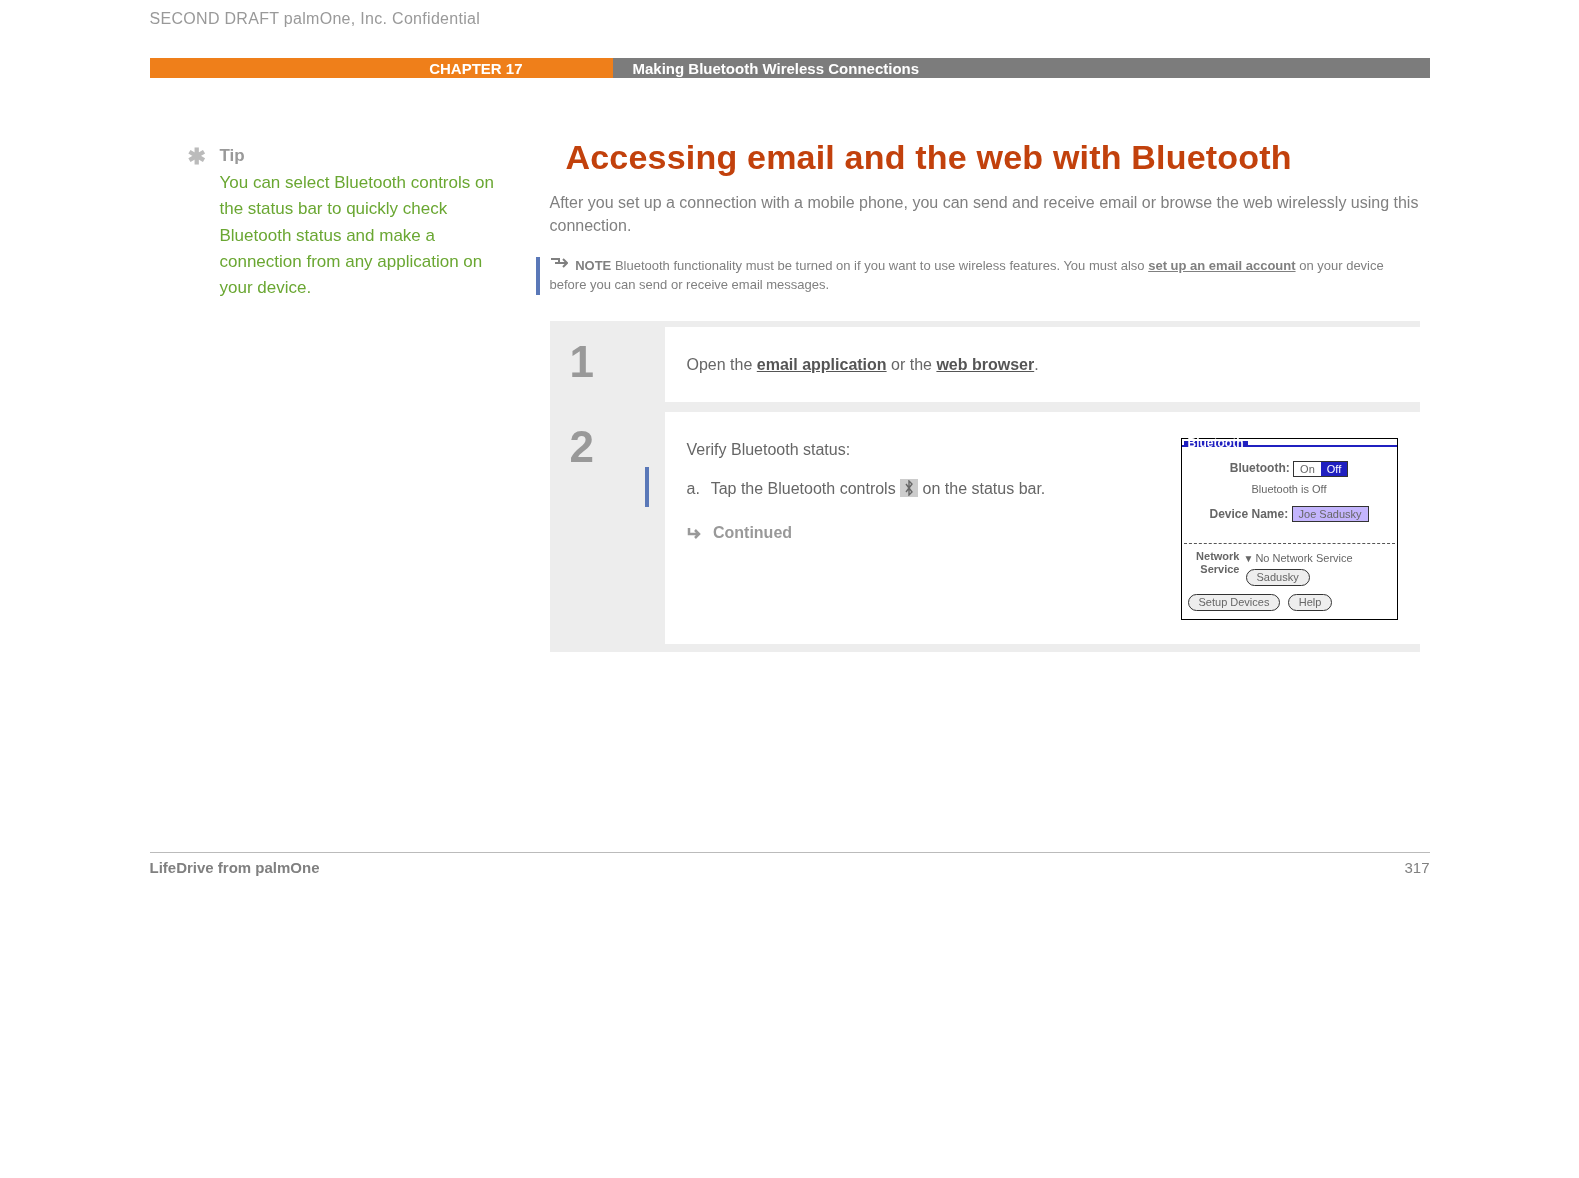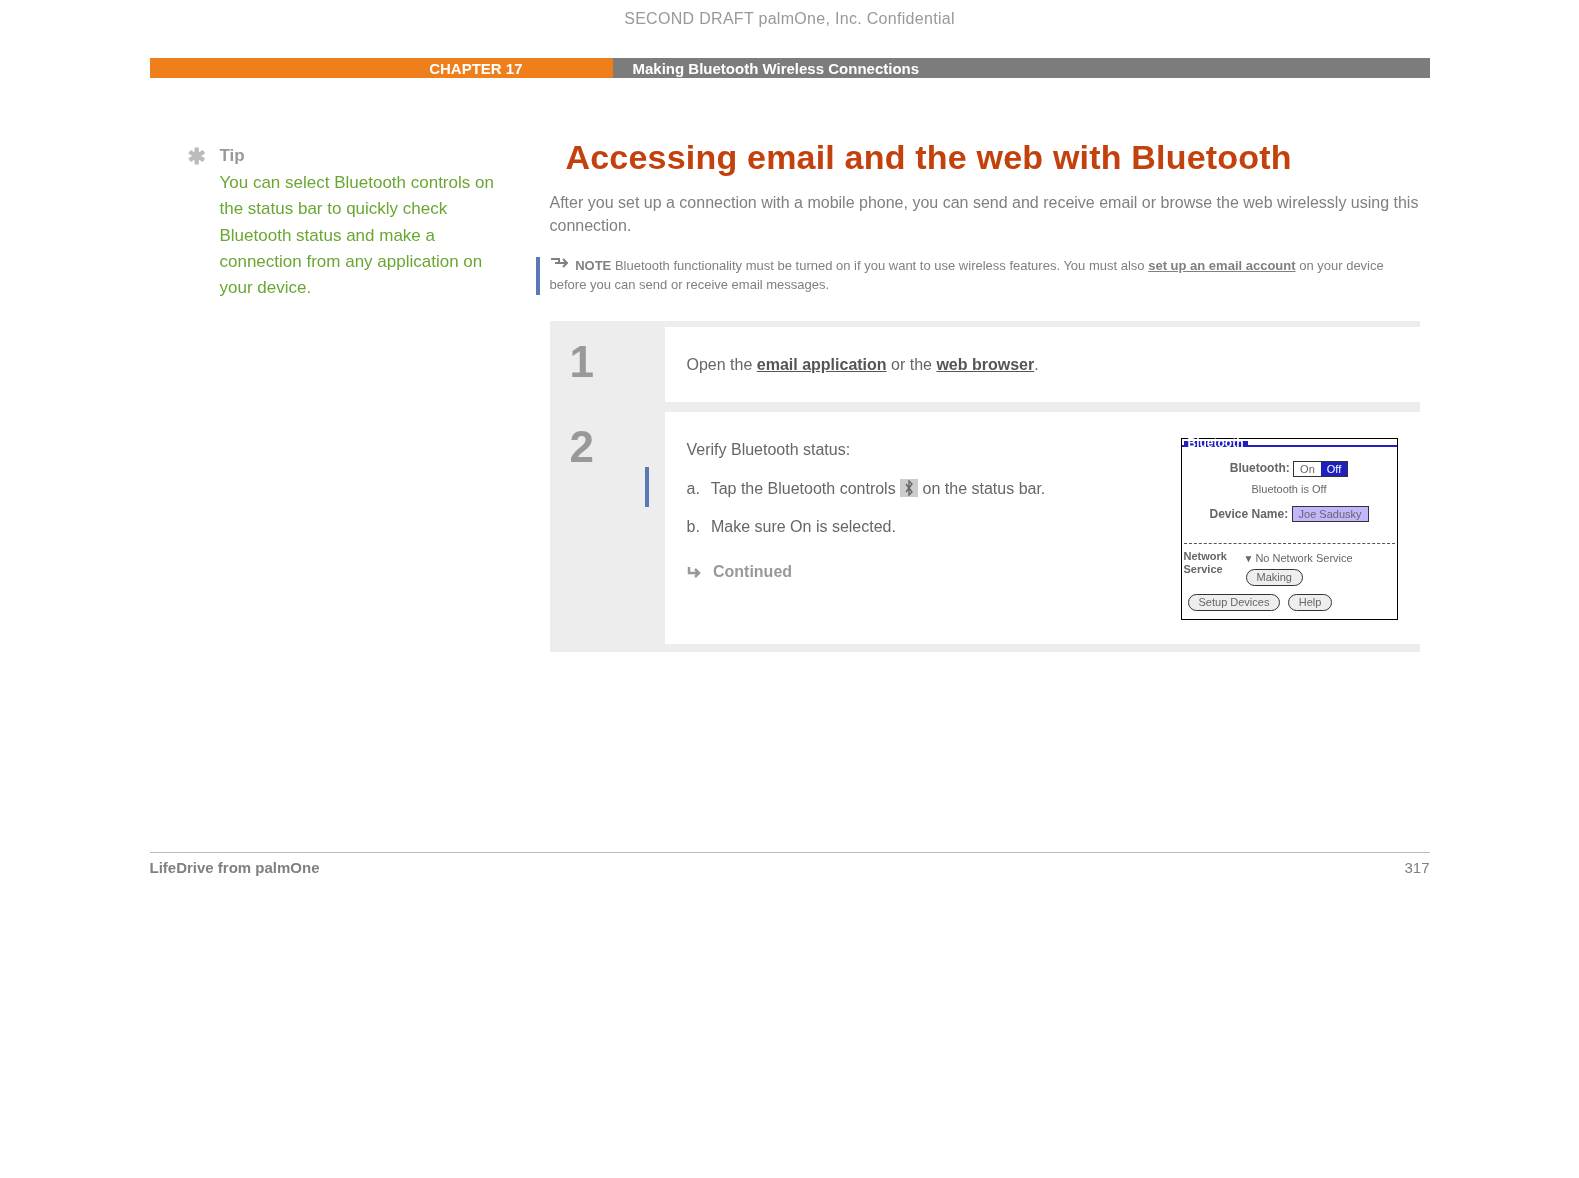--- a/index.html
+++ b/index.html
@@ -10,21 +10,21 @@
     color: #333;
     width: 1579px;
   }
   .page {
     width: 1280px;
     margin: 0 auto;
     padding: 0 0 40px 0;
     position: relative;
   }
   .draft-header {
-    text-align: center;
+    text-align: left;
     color: #999;
     font-size: 16px;
     padding: 10px 0 30px 0;
     letter-spacing: 0.3px;
   }
   .topbar {
     display: flex;
     height: 20px;
     margin-bottom: 60px;
   }
@@ -229,21 +229,21 @@
     font-size: 11px;
     line-height: 14px;
     vertical-align: middle;
   }
   .ds-divider {
     border: none;
     border-top: 1px dashed #555;
     margin: 10px 2px 6px 2px;
   }
   .ds-net-row { display: flex; align-items: flex-start; gap: 4px; padding: 0 2px; }
-  .ds-net-label { font-weight: bold; font-size: 11px; line-height: 1.15; width: 56px; }
+  .ds-net-label { font-weight: bold; font-size: 11px; line-height: 1.15; text-align: right; width: 56px; }
   .ds-net-right { flex: 1; text-align: left; font-size: 11px; }
   .ds-dropdown-marker { font-size: 10px; margin-right: 2px; }
   .ds-btn {
     display: inline-block;
     border: 1px solid #333;
     border-radius: 10px;
     padding: 0 10px;
     font-size: 11px;
     line-height: 15px;
     background: #eee;
@@ -316,24 +316,20 @@
               <div class="substep">
                 <span class="substep-letter">a.</span>
                 <span>Tap the Bluetooth controls </span>
                 <span class="bt-icon">
                   <svg width="12" height="16" viewBox="0 0 12 16">
                       <path d="M3 4 L9 12 L6 15 L6 1 L9 4 L3 12" stroke="#666" stroke-width="1.4" fill="none"></path>
                     </svg>
                 </span>
                 <span> on the status bar.</span>
               </div>
-              <div class="substep">
-                <span class="substep-letter">b.</span>
-                <span>Make sure On is selected.</span>
-              </div>
               <div class="continued">
                 <span class="continued-arrow">
                   <svg width="18" height="14" viewBox="0 0 18 14">
                       <path d="M2 2 L2 8 L12 8 M8 4 L12 8 L8 12" stroke="#999" stroke-width="2.5" fill="none"></path>
                     </svg>
                 </span>
                 <span>Continued</span>
               </div>
             </div>
 
@@ -358,21 +354,21 @@
               <hr class="ds-divider">
               <div class="ds-net-row">
                 <div class="ds-net-label">
                   <span>Network</span><br>
                   <span>Service</span>
                 </div>
                 <div class="ds-net-right">
                   <div>
                     <span class="ds-dropdown-marker">▼</span><span>No Network Service</span>
                   </div>
-                  <span class="ds-btn">Making</span>
+                  <span class="ds-btn">Sadusky</span>
                 </div>
               </div>
               <div class="ds-footer">
                 <span class="ds-btn">Setup Devices</span>
                 <span class="ds-btn">Help</span>
               </div>
             </div>
           </div>
         </div>
 

